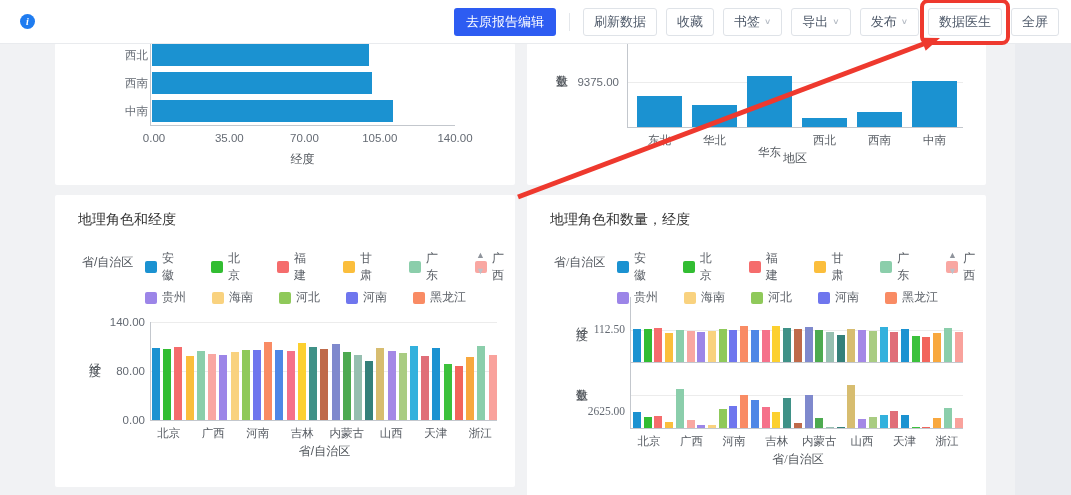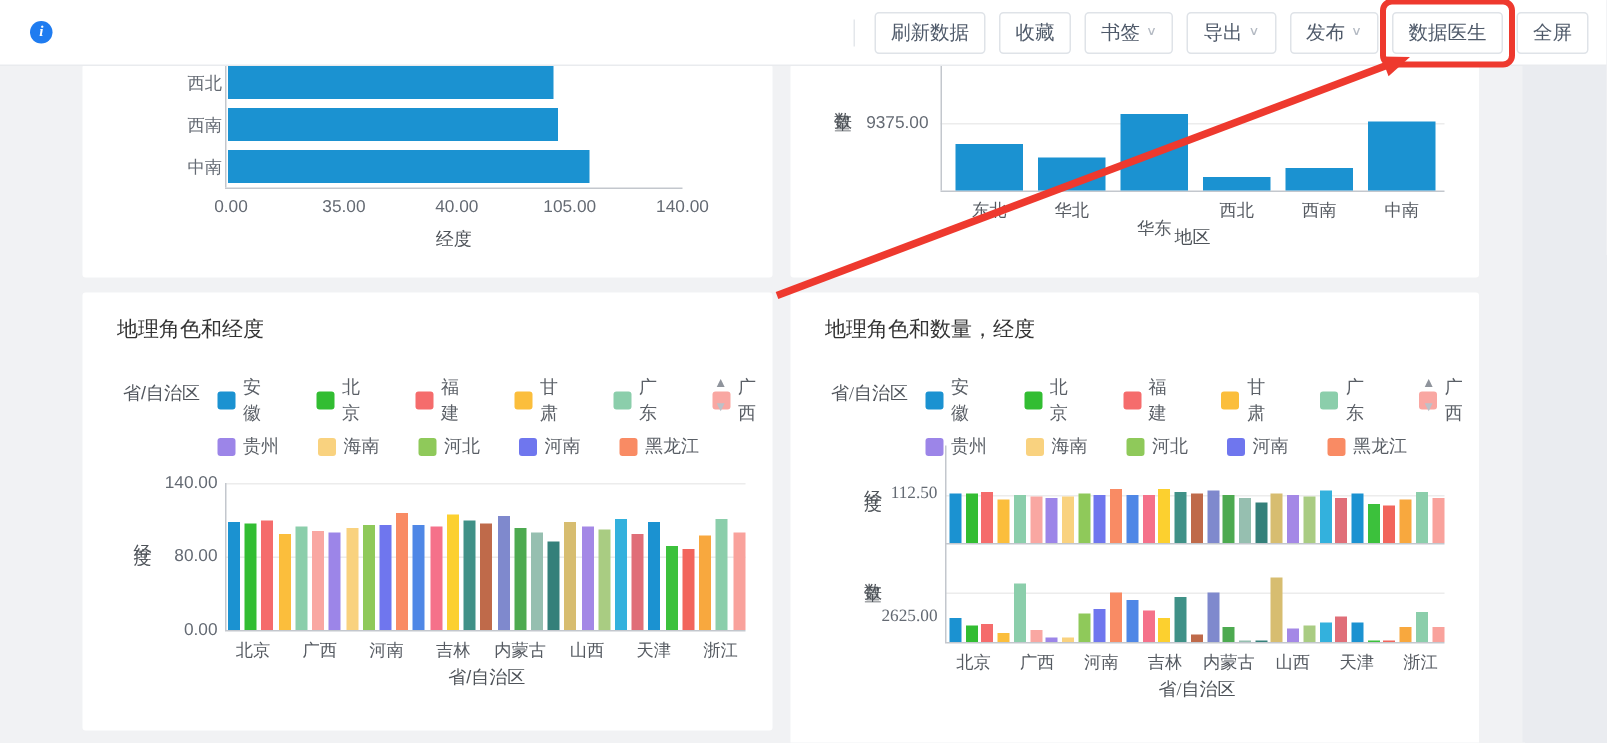--- a/index.html
+++ b/index.html
@@ -57,20 +57,21 @@
 </style>
 </head>
 <body>
 
 <div id="app">
 
   <div class="topbar">
     <span class="info-icon">i</span>
     <span class="spacer"></span>
     <div class="actions">
+      <button class="btn-primary">去原报告编辑</button>
       <span class="vdivider"></span>
       <button class="btn">
           <span>刷新数据</span>
         </button>
       <button class="btn">
           <span>收藏</span>
         </button>
       <button class="btn">
           <span>书签</span>
           <span class="caret">∨</span>
@@ -102,21 +103,21 @@
         <div class="axisline-v" style="left: 95px; top: 0px; height: 82px;"></div>
         <div class="axisline-h" style="left: 95px; top: 82px; width: 305px;"></div>
         <div class="tick tick-r" style="left: 53px; width: 40px; top: 5px;">西北</div>
         <div class="hbar" style="left: 97px; top: 1px; width: 216.5px; background: rgb(27, 146, 209);"></div>
         <div class="tick tick-r" style="left: 53px; width: 40px; top: 33px;">西南</div>
         <div class="hbar" style="left: 97px; top: 29px; width: 219.7px; background: rgb(27, 146, 209);"></div>
         <div class="tick tick-r" style="left: 53px; width: 40px; top: 61px;">中南</div>
         <div class="hbar" style="left: 97px; top: 57px; width: 241px; background: rgb(27, 146, 209);"></div>
         <div class="tick tick-c" style="left: 69px; width: 60px; top: 89px;">0.00</div>
         <div class="tick tick-c" style="left: 144.3px; width: 60px; top: 89px;">35.00</div>
-        <div class="tick tick-c" style="left: 219.5px; width: 60px; top: 89px;">40.00</div>
+        <div class="tick tick-c" style="left: 219.5px; width: 60px; top: 89px;">70.00</div>
         <div class="tick tick-c" style="left: 294.8px; width: 60px; top: 89px;">105.00</div>
         <div class="tick tick-c" style="left: 370px; width: 60px; top: 89px;">140.00</div>
       </div>
     <div class="axis-label axis-label-c" style="left:95px;width:305px;top:108px;">经度</div>
   </div>
 
   <div class="card" id="card-tr">
     <div class="vlabel" style="left:26px;top:22px;">数量</div>
     <div class="tick tick-r" style="left:40px;width:52px;top:33px;">9375.00</div>
     <div id="chart2">

